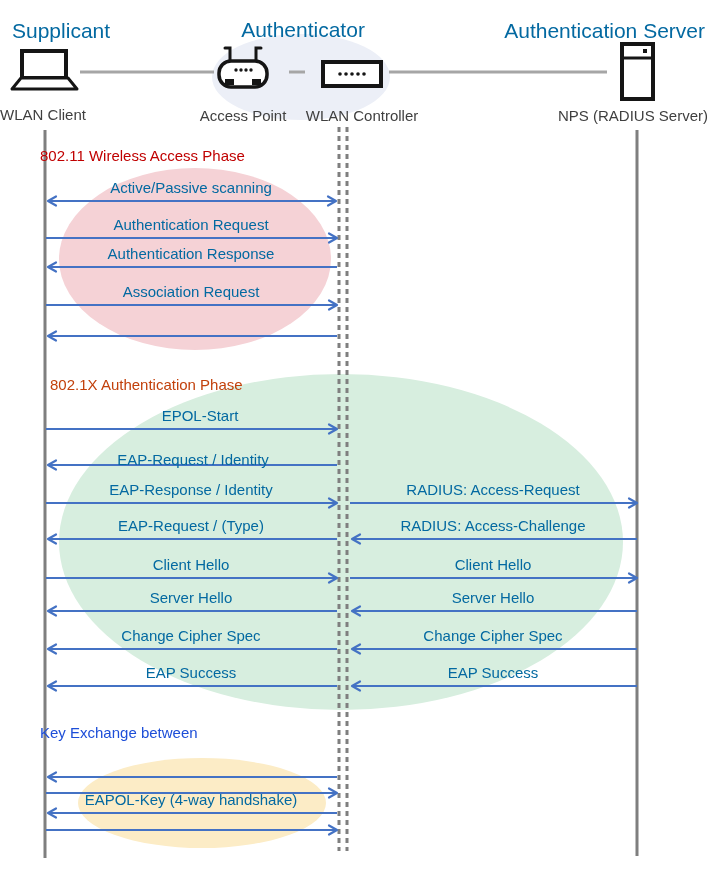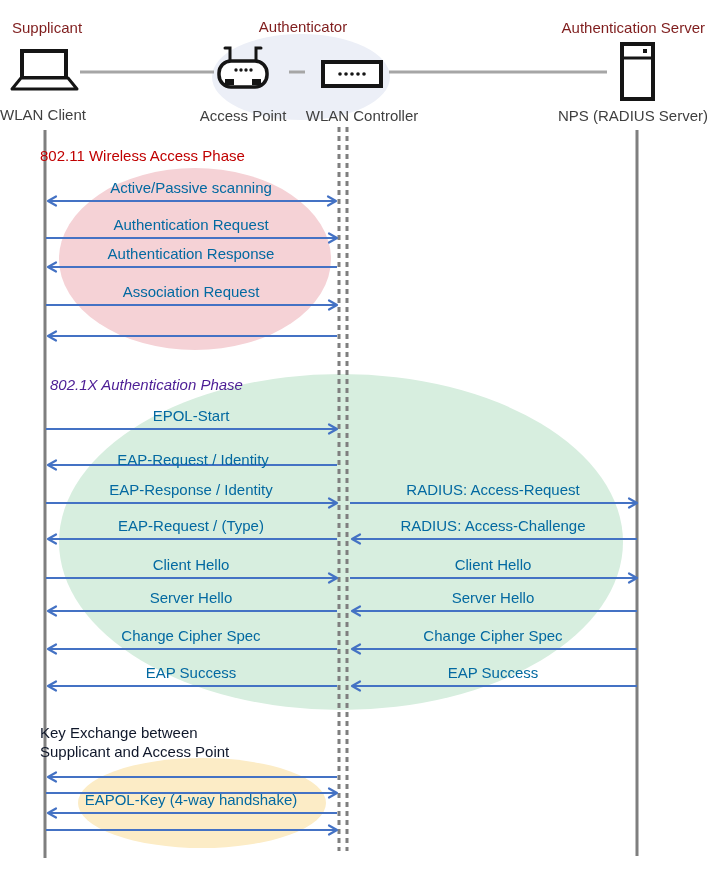--- a/index.html
+++ b/index.html
@@ -2,31 +2,31 @@
 <html><head>
 <meta charset="utf-8">
 <style>
   html,body{margin:0;padding:0;background:#fff;}
   #canvas{
     position:relative;width:713px;height:875px;background:#ffffff;overflow:hidden;
     font-family:"Liberation Sans","DejaVu Sans",sans-serif;color:#262626;
   }
   #diagram-svg{position:absolute;left:0;top:0;}
   .txt{position:absolute;white-space:nowrap;}
-  .role-label{font-size:15px;color:#7f1d1d;}
+  .role-label{font-size:21px;color:#0369a1;}
   .device-label{font-size:15px;color:#3f3f3f;}
   .center{text-align:center;width:200px;}
   .msg-label{
     position:absolute;width:300px;height:18px;line-height:18px;
     text-align:center;font-size:15px;color:#0369a1;white-space:nowrap;
   }
   .phase-title{position:absolute;width:300px;text-align:left;font-size:15px;line-height:19px;}
   .phase-red{color:#C00000;}
-  .phase-green{color:#4c1d95;font-style:italic;}
-  .phase-orange{color:#0f172a;}
+  .phase-green{color:#c2410c;}
+  .phase-orange{color:#1d4ed8;}
 </style>
 </head>
 <body>
 
 <div id="canvas">
 
   <svg id="diagram-svg" width="713" height="875" viewBox="0 0 713 875">
     <defs>
       <marker id="arrhead" viewBox="0 0 12 12" refX="10" refY="6" markerWidth="6" markerHeight="6" orient="auto-start-reverse">
         <path d="M2,1.5 L10,6 L2,10.5" fill="none" stroke="#4472C4" stroke-width="2.2" stroke-linecap="round" stroke-linejoin="round"></path>
@@ -119,27 +119,26 @@
   <div class="txt role-label" style="right:8px;top:19px;width:240px;text-align:right;">Authentication Server</div>
 
   <div class="txt device-label center" style="left:-57px;top:106px;">WLAN Client</div>
   <div class="txt device-label center" style="left:143px;top:107px;">Access Point</div>
   <div class="txt device-label center" style="left:262px;top:107px;">WLAN Controller</div>
   <div class="txt device-label center" style="left:523px;top:107px;width:220px;">NPS (RADIUS Server)</div>
 
   <div class="phase-title phase-red" style="left:40px;top:146px;">802.11 Wireless Access Phase</div>
   <div class="phase-title phase-green" style="left:50px;top:375px;">802.1X Authentication Phase</div>
   <div class="phase-title phase-orange" style="left:40px;top:723px;">Key Exchange between</div>
-  <div class="phase-title phase-orange" style="left:40px;top:742px;">Supplicant and Access Point</div>
 
 <div class="msg-label" style="left: 41px; top: 179px;">Active/Passive scanning</div>
     <div class="msg-label" style="left: 41px; top: 216px;">Authentication Request</div>
     <div class="msg-label" style="left: 41px; top: 245px;">Authentication Response</div>
     <div class="msg-label" style="left: 41px; top: 283px;">Association Request</div>
-    <div class="msg-label" style="left: 41px; top: 407px;">EPOL-Start</div>
+    <div class="msg-label" style="left: 50px; top: 407px;">EPOL-Start</div>
     <div class="msg-label" style="left: 43px; top: 443px; margin-top: 8px;">EAP-Request / Identity</div>
     <div class="msg-label" style="left: 41px; top: 481px;">EAP-Response / Identity</div>
     <div class="msg-label" style="left: 41px; top: 517px;">EAP-Request / (Type)</div>
     <div class="msg-label" style="left: 41px; top: 556px;">Client Hello</div>
     <div class="msg-label" style="left: 41px; top: 589px;">Server Hello</div>
     <div class="msg-label" style="left: 41px; top: 627px;">Change Cipher Spec</div>
     <div class="msg-label" style="left: 41px; top: 664px;">EAP Success</div>
     <div class="msg-label" style="left: 41px; top: 791px;">EAPOL-Key (4-way handshake)</div>
     <div class="msg-label" style="left: 343px; top: 481px;">RADIUS: Access-Request</div>
     <div class="msg-label" style="left: 343px; top: 517px;">RADIUS: Access-Challenge</div>

